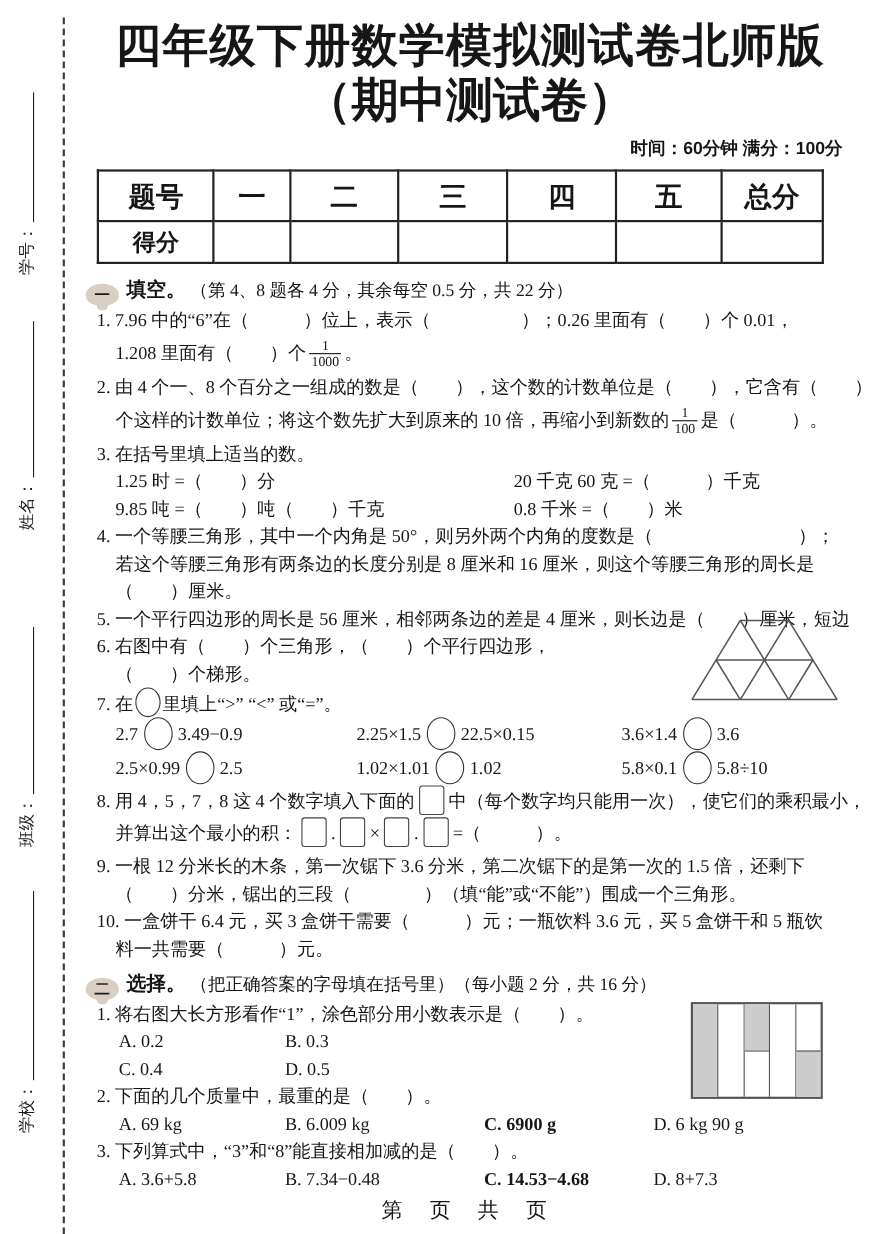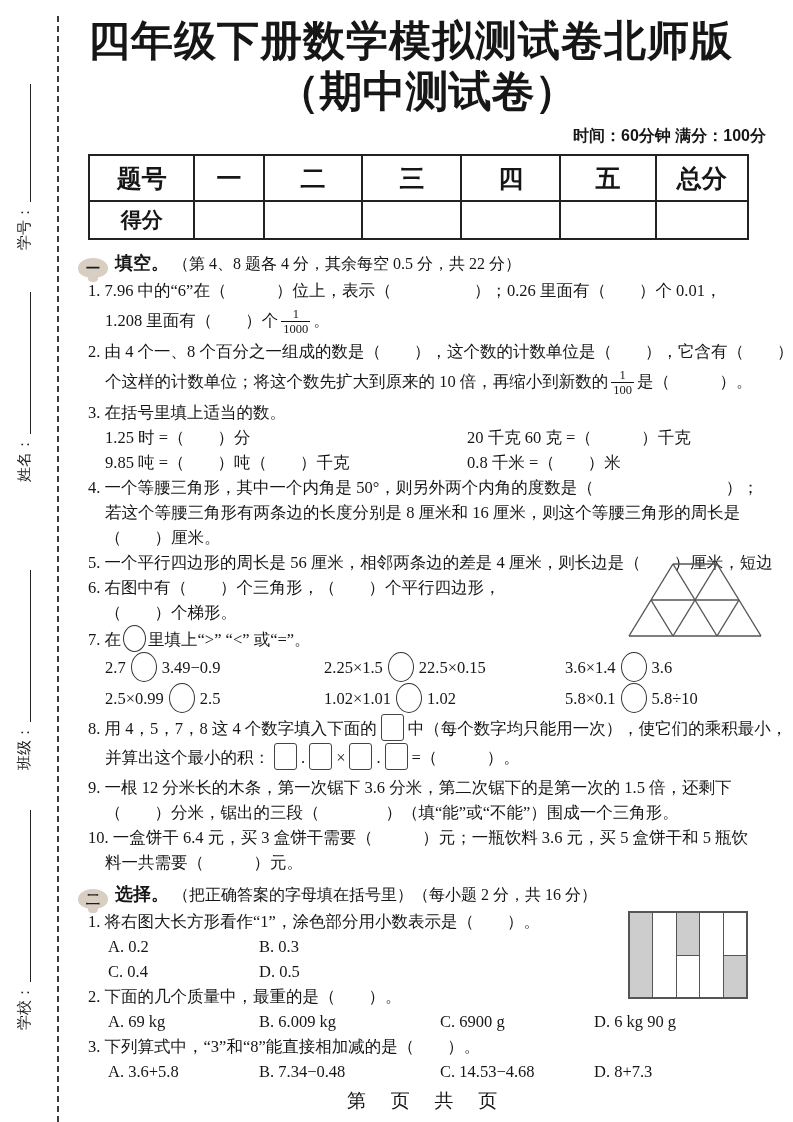--- a/index.html
+++ b/index.html
@@ -10,21 +10,21 @@
   .side-field{position:absolute;height:32px;display:flex;align-items:center;
               transform:rotate(-90deg);font-size:15px;color:#1d1d1d;white-space:nowrap;}
   .side-field .lab{flex:none;}
   .side-line{flex:1;border-bottom:1.5px solid #222;height:13px;margin-left:3px;}
   .sf1{left:-59px;top:151px;width:166px;}
   .sf2{left:-71px;top:371px;width:190px;}
   .sf3{left:-76px;top:654px;width:200px;}
   .sf4{left:-86px;top:904px;width:220px;}
   
   .content{position:absolute;left:88px;top:0;width:678px;}
-  .title{margin:14px 0 0 0;text-align:left;font-family:"Liberation Sans",sans-serif;
+  .title{margin:14px 0 0 0;text-align:center;font-family:"Liberation Sans",sans-serif;
          font-weight:bold;font-size:42px;line-height:54px;letter-spacing:1px;}
   .subtitle{margin:0;text-align:center;font-family:"Liberation Sans",sans-serif;
             font-weight:bold;font-size:43px;line-height:46px;}
   .meta{margin-top:12px;text-align:right;font-family:"Liberation Sans",sans-serif;
         font-weight:bold;font-size:16px;line-height:20px;}
   table.score{width:661px;border-collapse:collapse;margin-top:8px;table-layout:fixed;border-radius:30px;}
   table.score td{border:2px solid #222;text-align:center;padding:0;}
   tr.head td{height:44px;font-family:"Liberation Sans",sans-serif;font-weight:bold;font-size:25px;}
   tr.srow td{height:36px;font-family:"Liberation Sans",sans-serif;font-weight:bold;font-size:21px;margin-top:22px;}
   
@@ -50,21 +50,21 @@
   .fig-tri{position:absolute;right:0;top:-14px;}
   .q7row{display:flex;line-height:30px;font-size:16.5px;padding-left:17px;white-space:nowrap;}
   .q7i1{width:219px;} .q7i2{width:241px;}
   .cmp{display:inline-block;width:24px;height:28px;border:1.3px solid #333;border-radius:50%;
        vertical-align:-9px;margin:0 5px;}
   .cmp.sm{width:21px;height:25px;vertical-align:-7px;margin:0 2px;}
   .dbox{display:inline-block;width:21px;height:25px;border:1.3px solid #444;border-radius:3px;
         vertical-align:-7px;margin:0 4px;}
   .q8l2{line-height:34px;}
   .optrow{display:flex;padding-left:20px;line-height:25px;font-size:16.5px;white-space:nowrap;}
-  .oA{width:151px;} .oB{width:181px;} .oC{width:154px;}
+  .oA{width:151px;} .oB{width:181px;} .oC{width:154px;font-weight:bold;}
   .fig-rect{position:absolute;right:18px;top:2px;width:120px;height:88px;border:2px solid #555;
             display:flex;background:#fff;box-sizing:border-box;}
   .fr-col{flex:1;border-left:1.5px solid #555;display:flex;flex-direction:column;}
   .fr-col.first{border-left:none;}
   .shade{background:#cdcdcd;}
   .half{flex:1;}
   .half.bot{border-top:1.5px solid #555;}
   .footer{text-align:center;font-size:19px;letter-spacing:10px;margin-top:4px;line-height:26px;}
 </style>
 </head>

